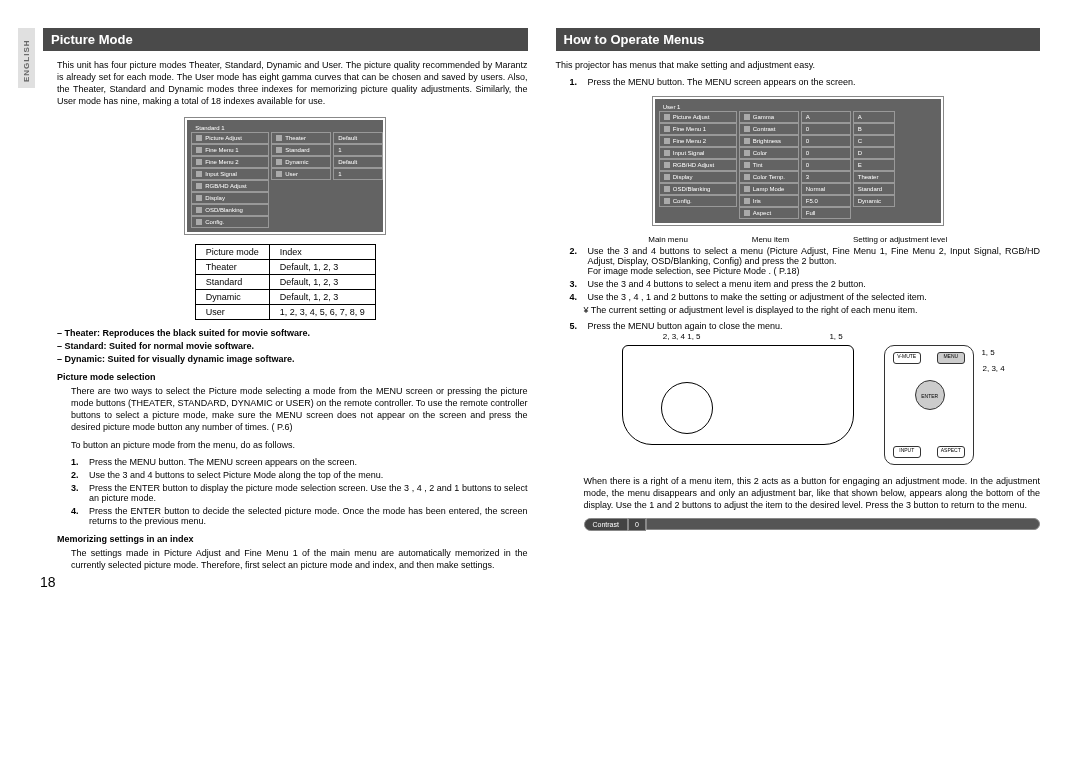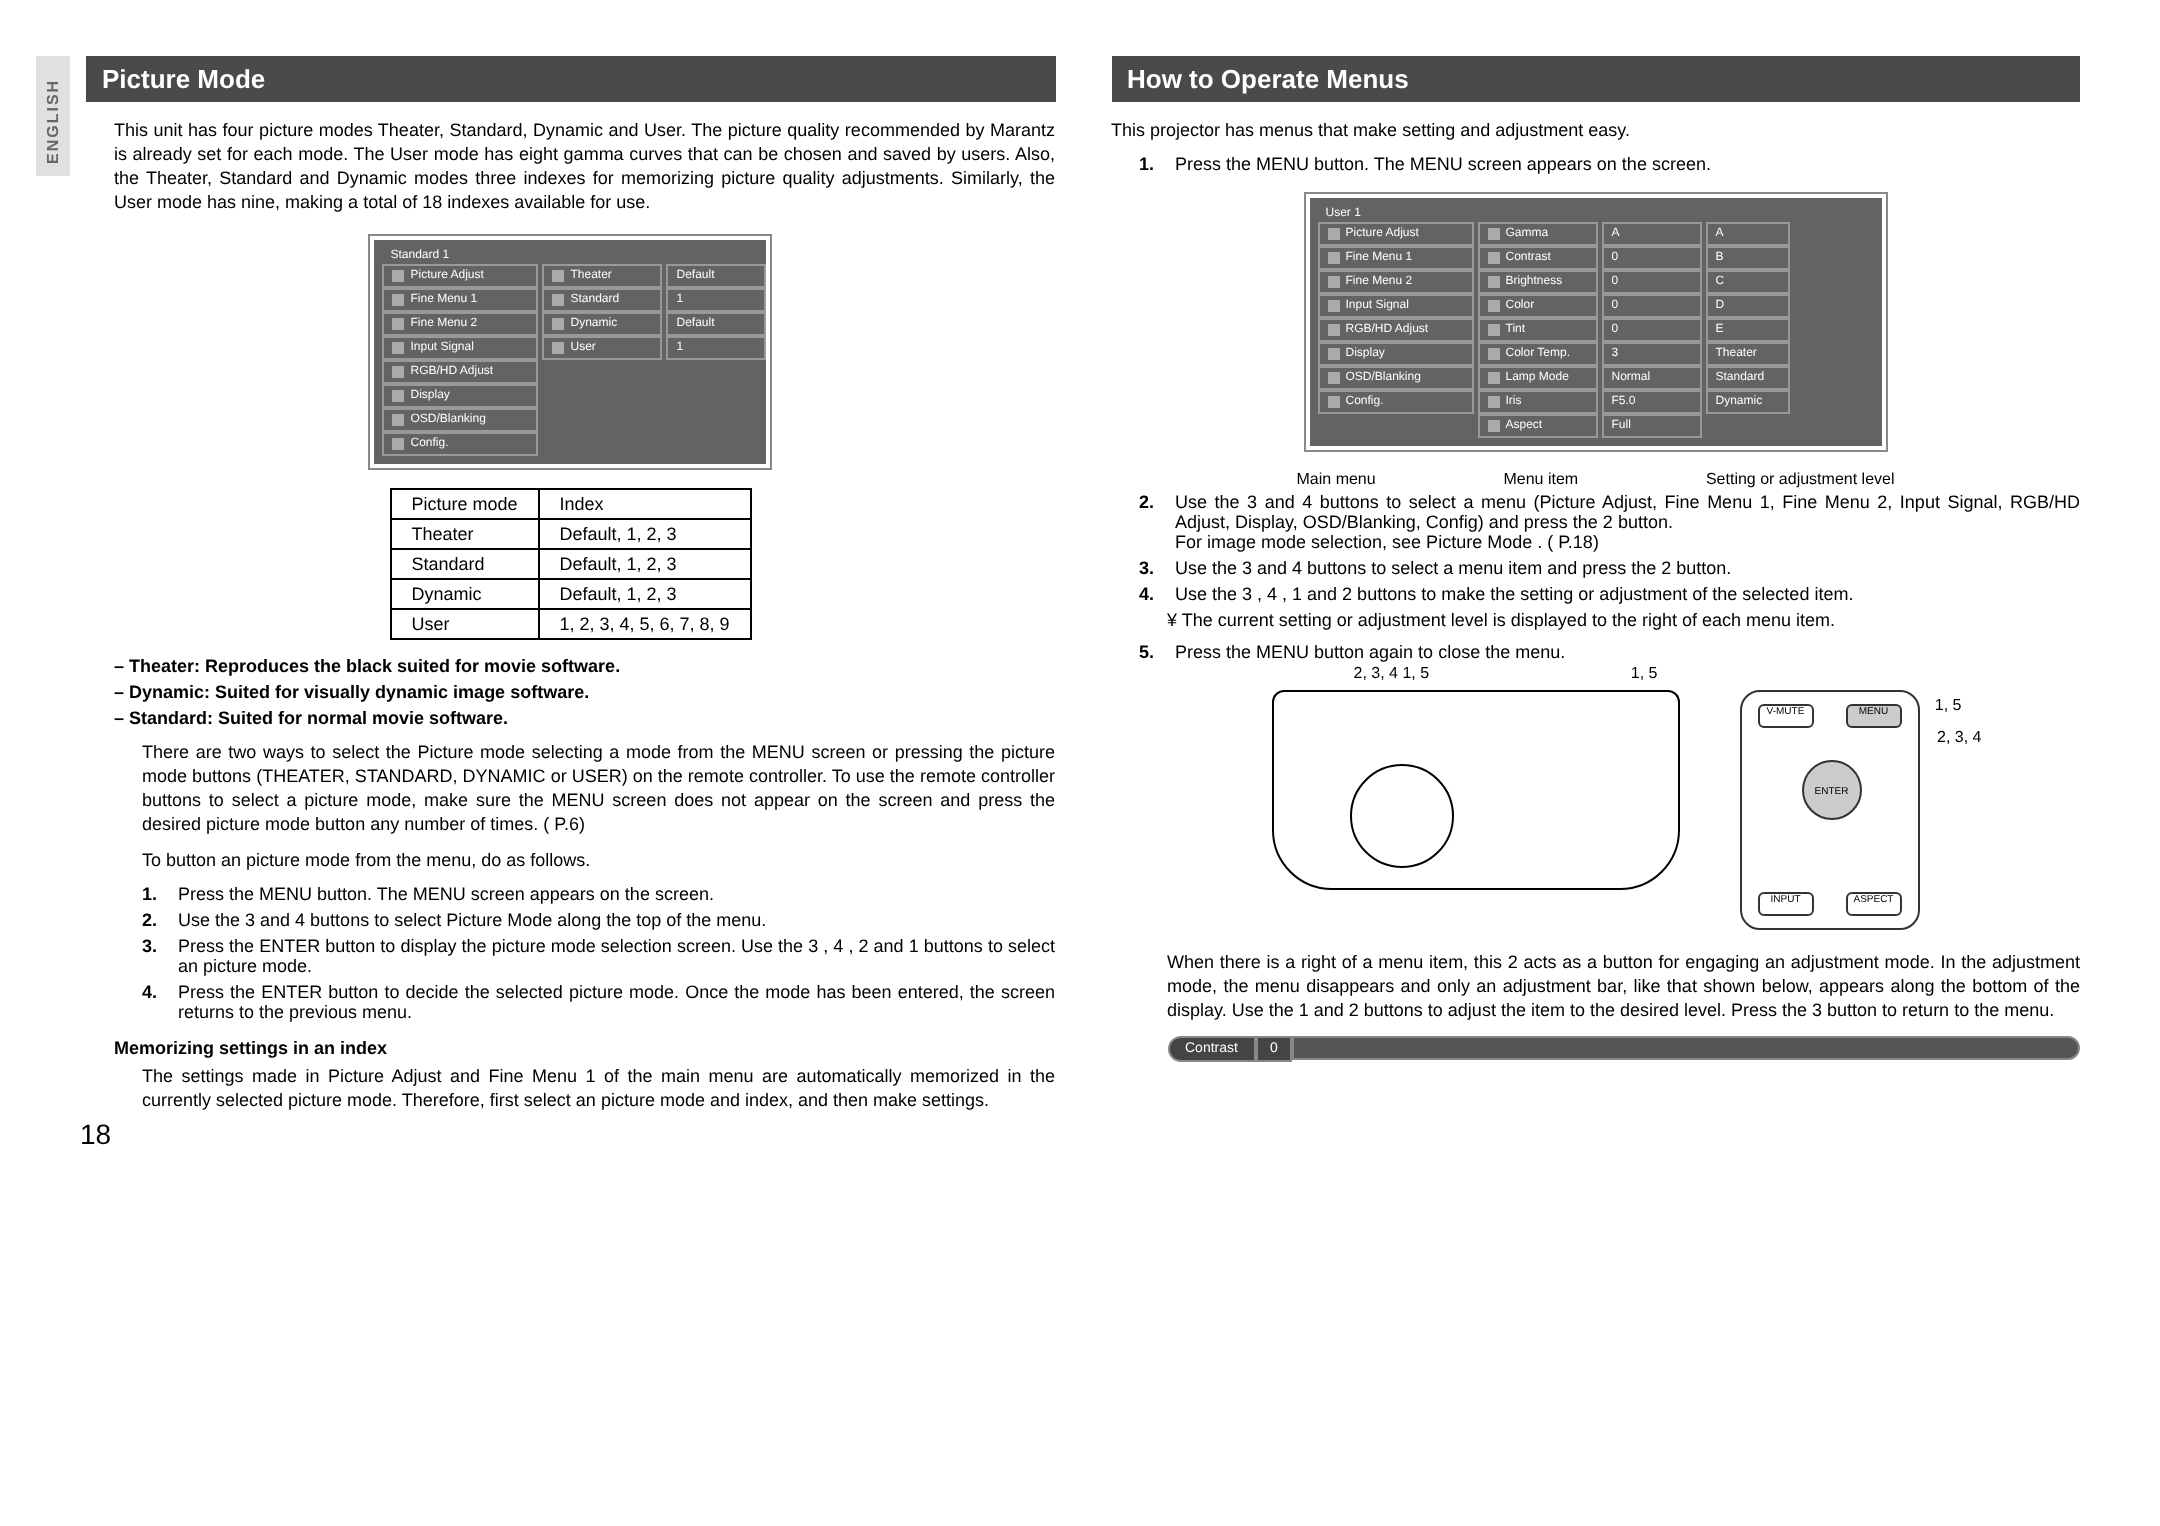--- a/index.html
+++ b/index.html
@@ -27,21 +27,21 @@
   .bullets { margin: 6px 0 6px 14px; }
   .bullets div { font-weight: bold; margin-bottom: 3px; }
   .subhead { font-weight: bold; margin: 8px 0 3px 0; }
   ol { list-style: none; padding-left: 14px; }
   ol li { margin-bottom: 3px; display: flex; }
   ol li .num { font-weight: bold; width: 18px; flex-shrink: 0; }
   ol li .txt { flex: 1; text-align: justify; }
   .note-box { border: 1px solid #000; padding: 6px 8px; margin-top: 10px; }
   .labels-row { display: flex; justify-content: space-between; font-size: 8px; margin: 2px 12px; }
   .diagram-row { display: flex; gap: 30px; margin: 14px 0 10px 0; justify-content: center; }
-  .projector { width: 204px; height: 100px; border: 1px solid #000; border-radius: 6px 6px 30px 30px; position: relative; background:#fff;}
+  .projector { width: 232px; height: 100px; border: 1px solid #000; border-radius: 6px 6px 30px 30px; position: relative; background:#fff;}
   .projector::after{content:'';position:absolute;width:50px;height:50px;border:1px solid #000;border-radius:50%;left:38px;top:36px;}
   .projector-label{position:absolute;font-size:8px;left:40px;top:-14px;}
   .projector-label2{position:absolute;font-size:8px;right:10px;top:-14px;}
   .remote { width: 90px; height: 120px; border: 1px solid #333; border-radius: 10px; position: relative; background:#fff;}
   .remote .btn { position: absolute; border: 1px solid #333; font-size: 5px; text-align: center; border-radius:3px;}
   .remote-label{position:absolute;font-size:8px;}
   .adj-bar { display:flex; align-items:center; margin:6px 0; }
   .adj-bar .lbl{ background:#444; color:#fff; font-size:7px; padding:2px 8px; border-radius:8px 0 0 8px; border:1px solid #888;}
   .adj-bar .val{ background:#444; color:#fff; font-size:7px; padding:2px 6px; border:1px solid #888;}
   .adj-bar .track{ background:#555; height:12px; flex:1; border:1px solid #888; border-radius:0 8px 8px 0;}
@@ -108,24 +108,25 @@
             </tr>
         <tr>
               <td>User</td>
               <td>1, 2, 3, 4, 5, 6, 7, 8, 9</td>
             </tr>
       </tbody>
         </table>
 
       <div class="bullets">
         <div>– Theater: Reproduces the black suited for movie software.</div>
+        <div>– Standard: Suited for normal movie software.</div>
         <div>– Dynamic: Suited for visually dynamic image software.</div>
-        <div>– Standard: Suited for normal movie software.</div>
-      </div>
-
+      </div>
+
+      <div class="subhead indent">Picture mode selection</div>
       <p class="indent2">There are two ways to select the Picture mode selecting a mode from the MENU screen or pressing the picture mode buttons (THEATER, STANDARD, DYNAMIC or USER) on the remote controller. To use the remote controller buttons to select a picture mode, make sure the MENU screen does not appear on the screen and press the desired picture mode button any number of times. (        P.6)</p>
       <p class="indent2">To button an picture mode from the menu, do as follows.</p>
       <ol class="indent2">
         <li>
             <span class="num">1.</span>
             <span class="txt">Press the MENU button. The MENU screen appears on the screen.</span>
           </li>
         <li>
             <span class="num">2.</span>
             <span class="txt">Use the 3 and 4 buttons to select Picture Mode along the top of the menu.</span>

